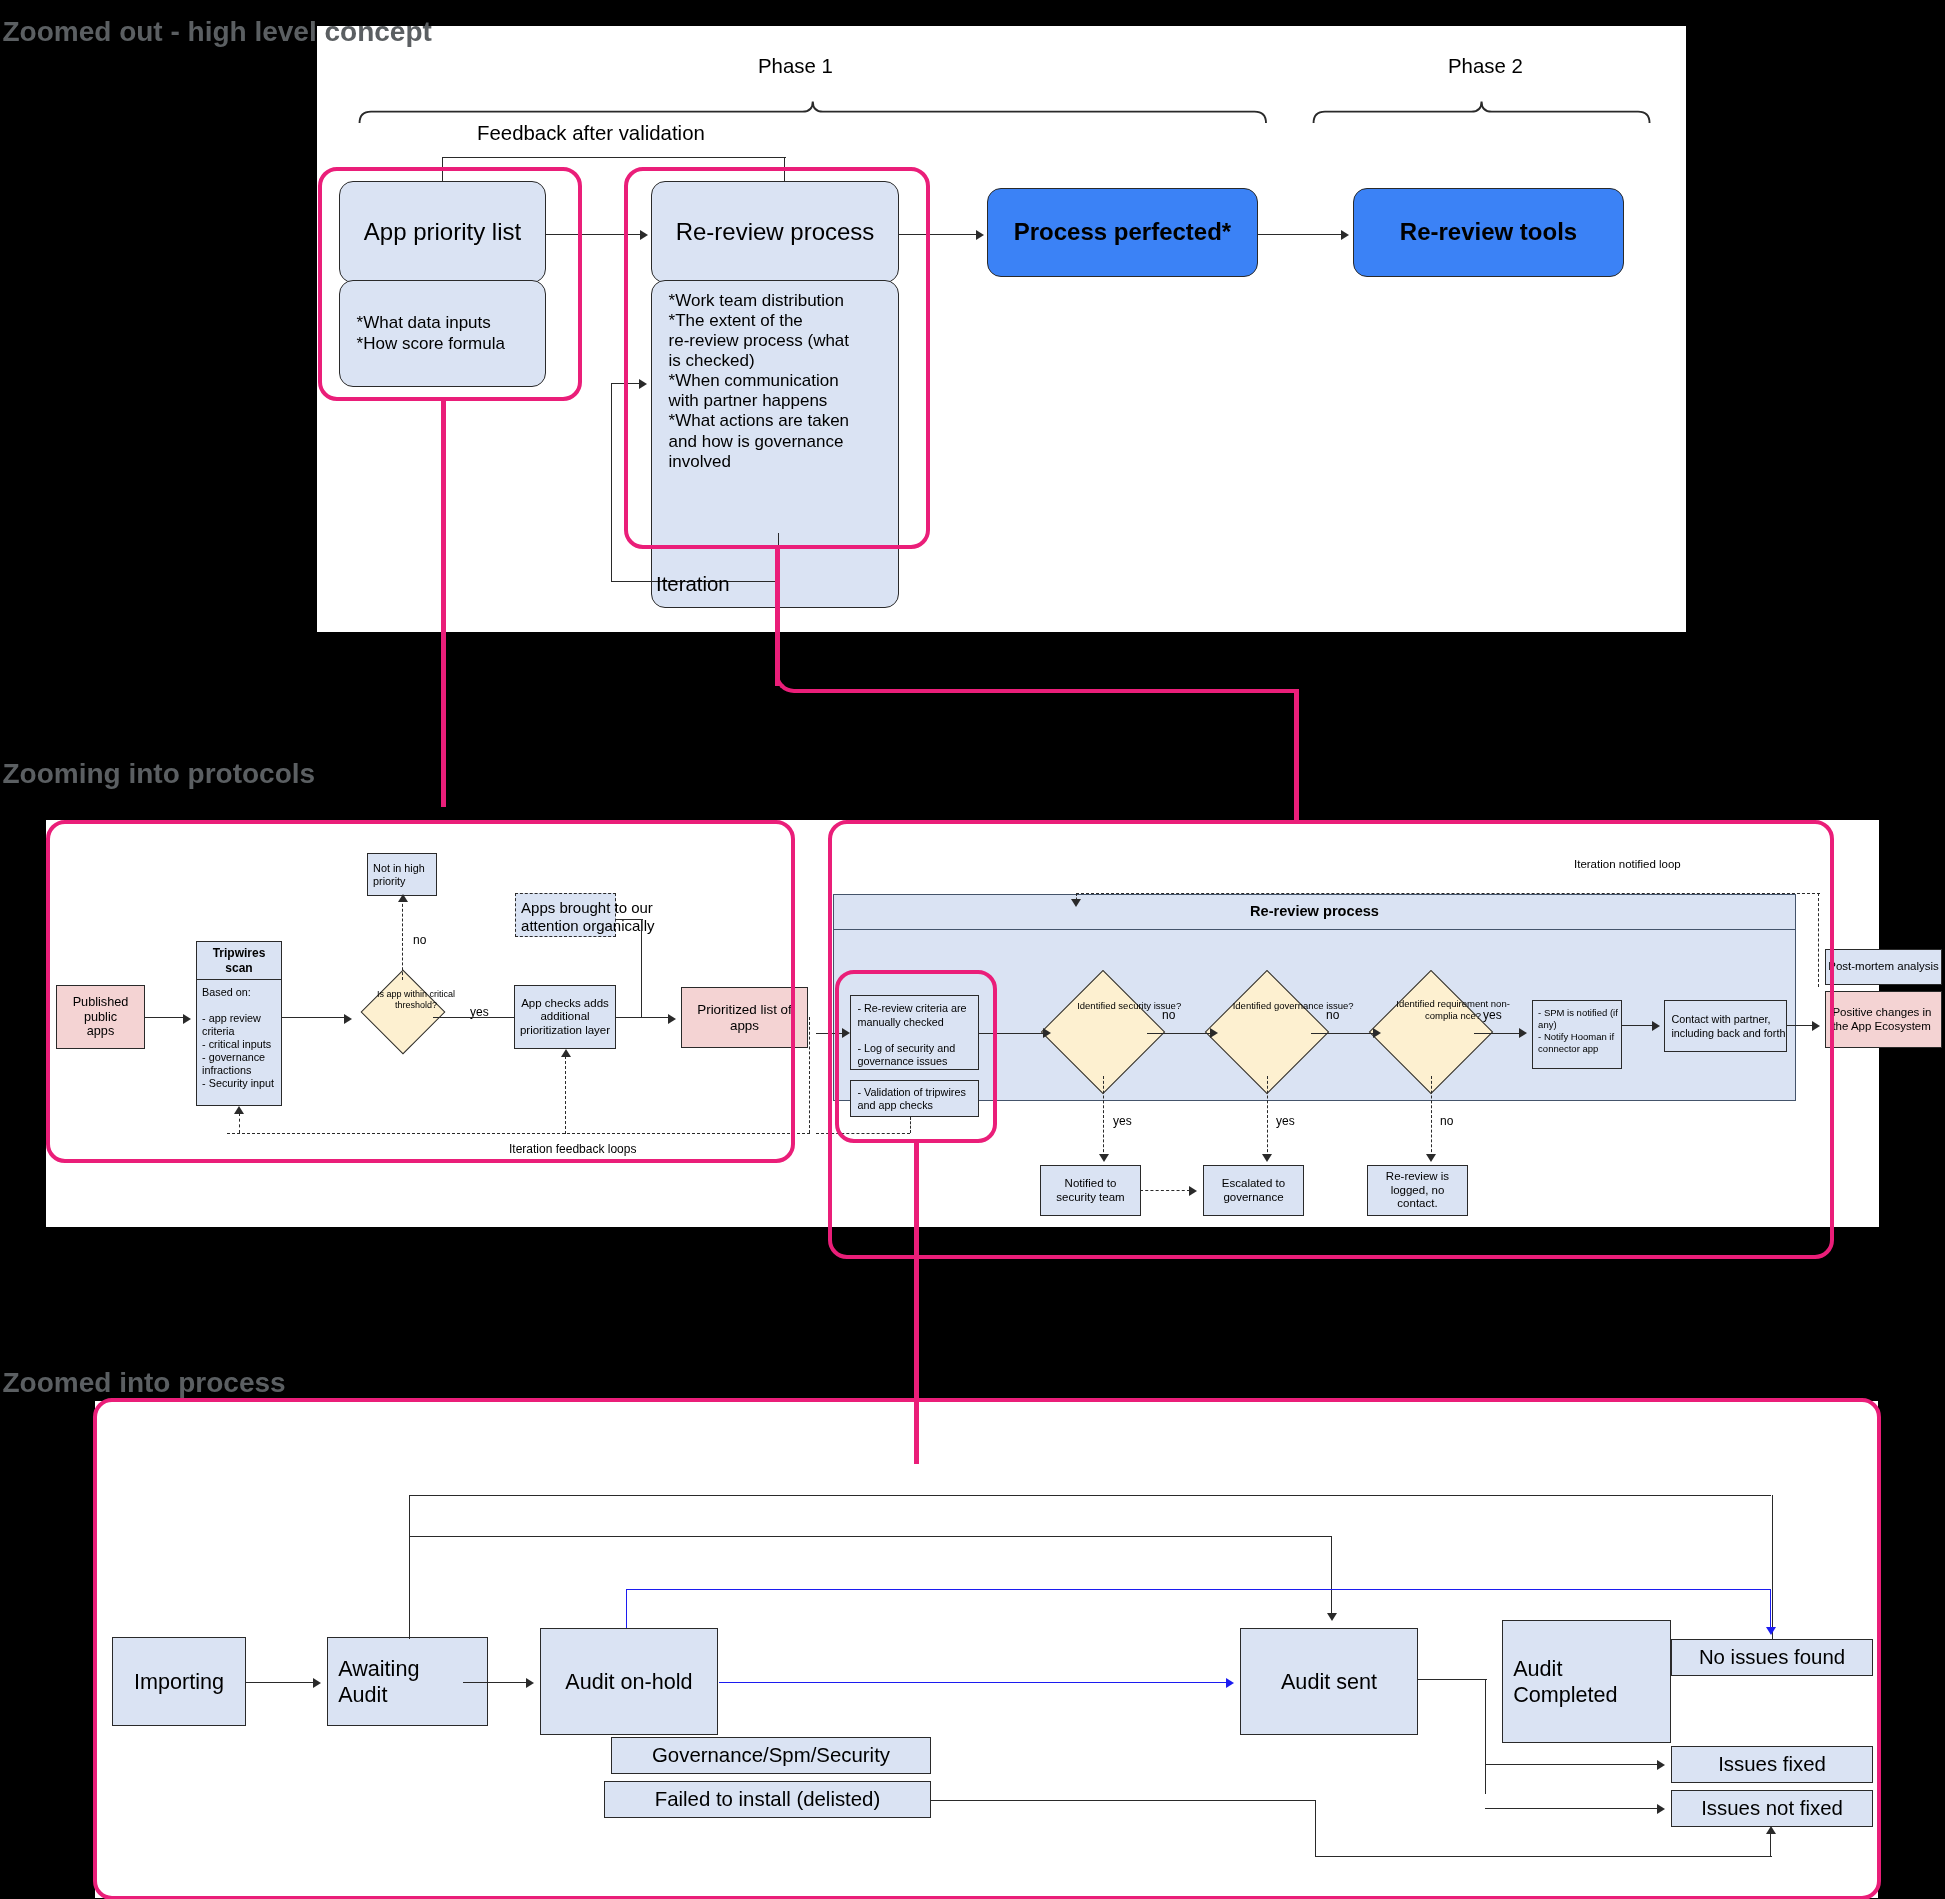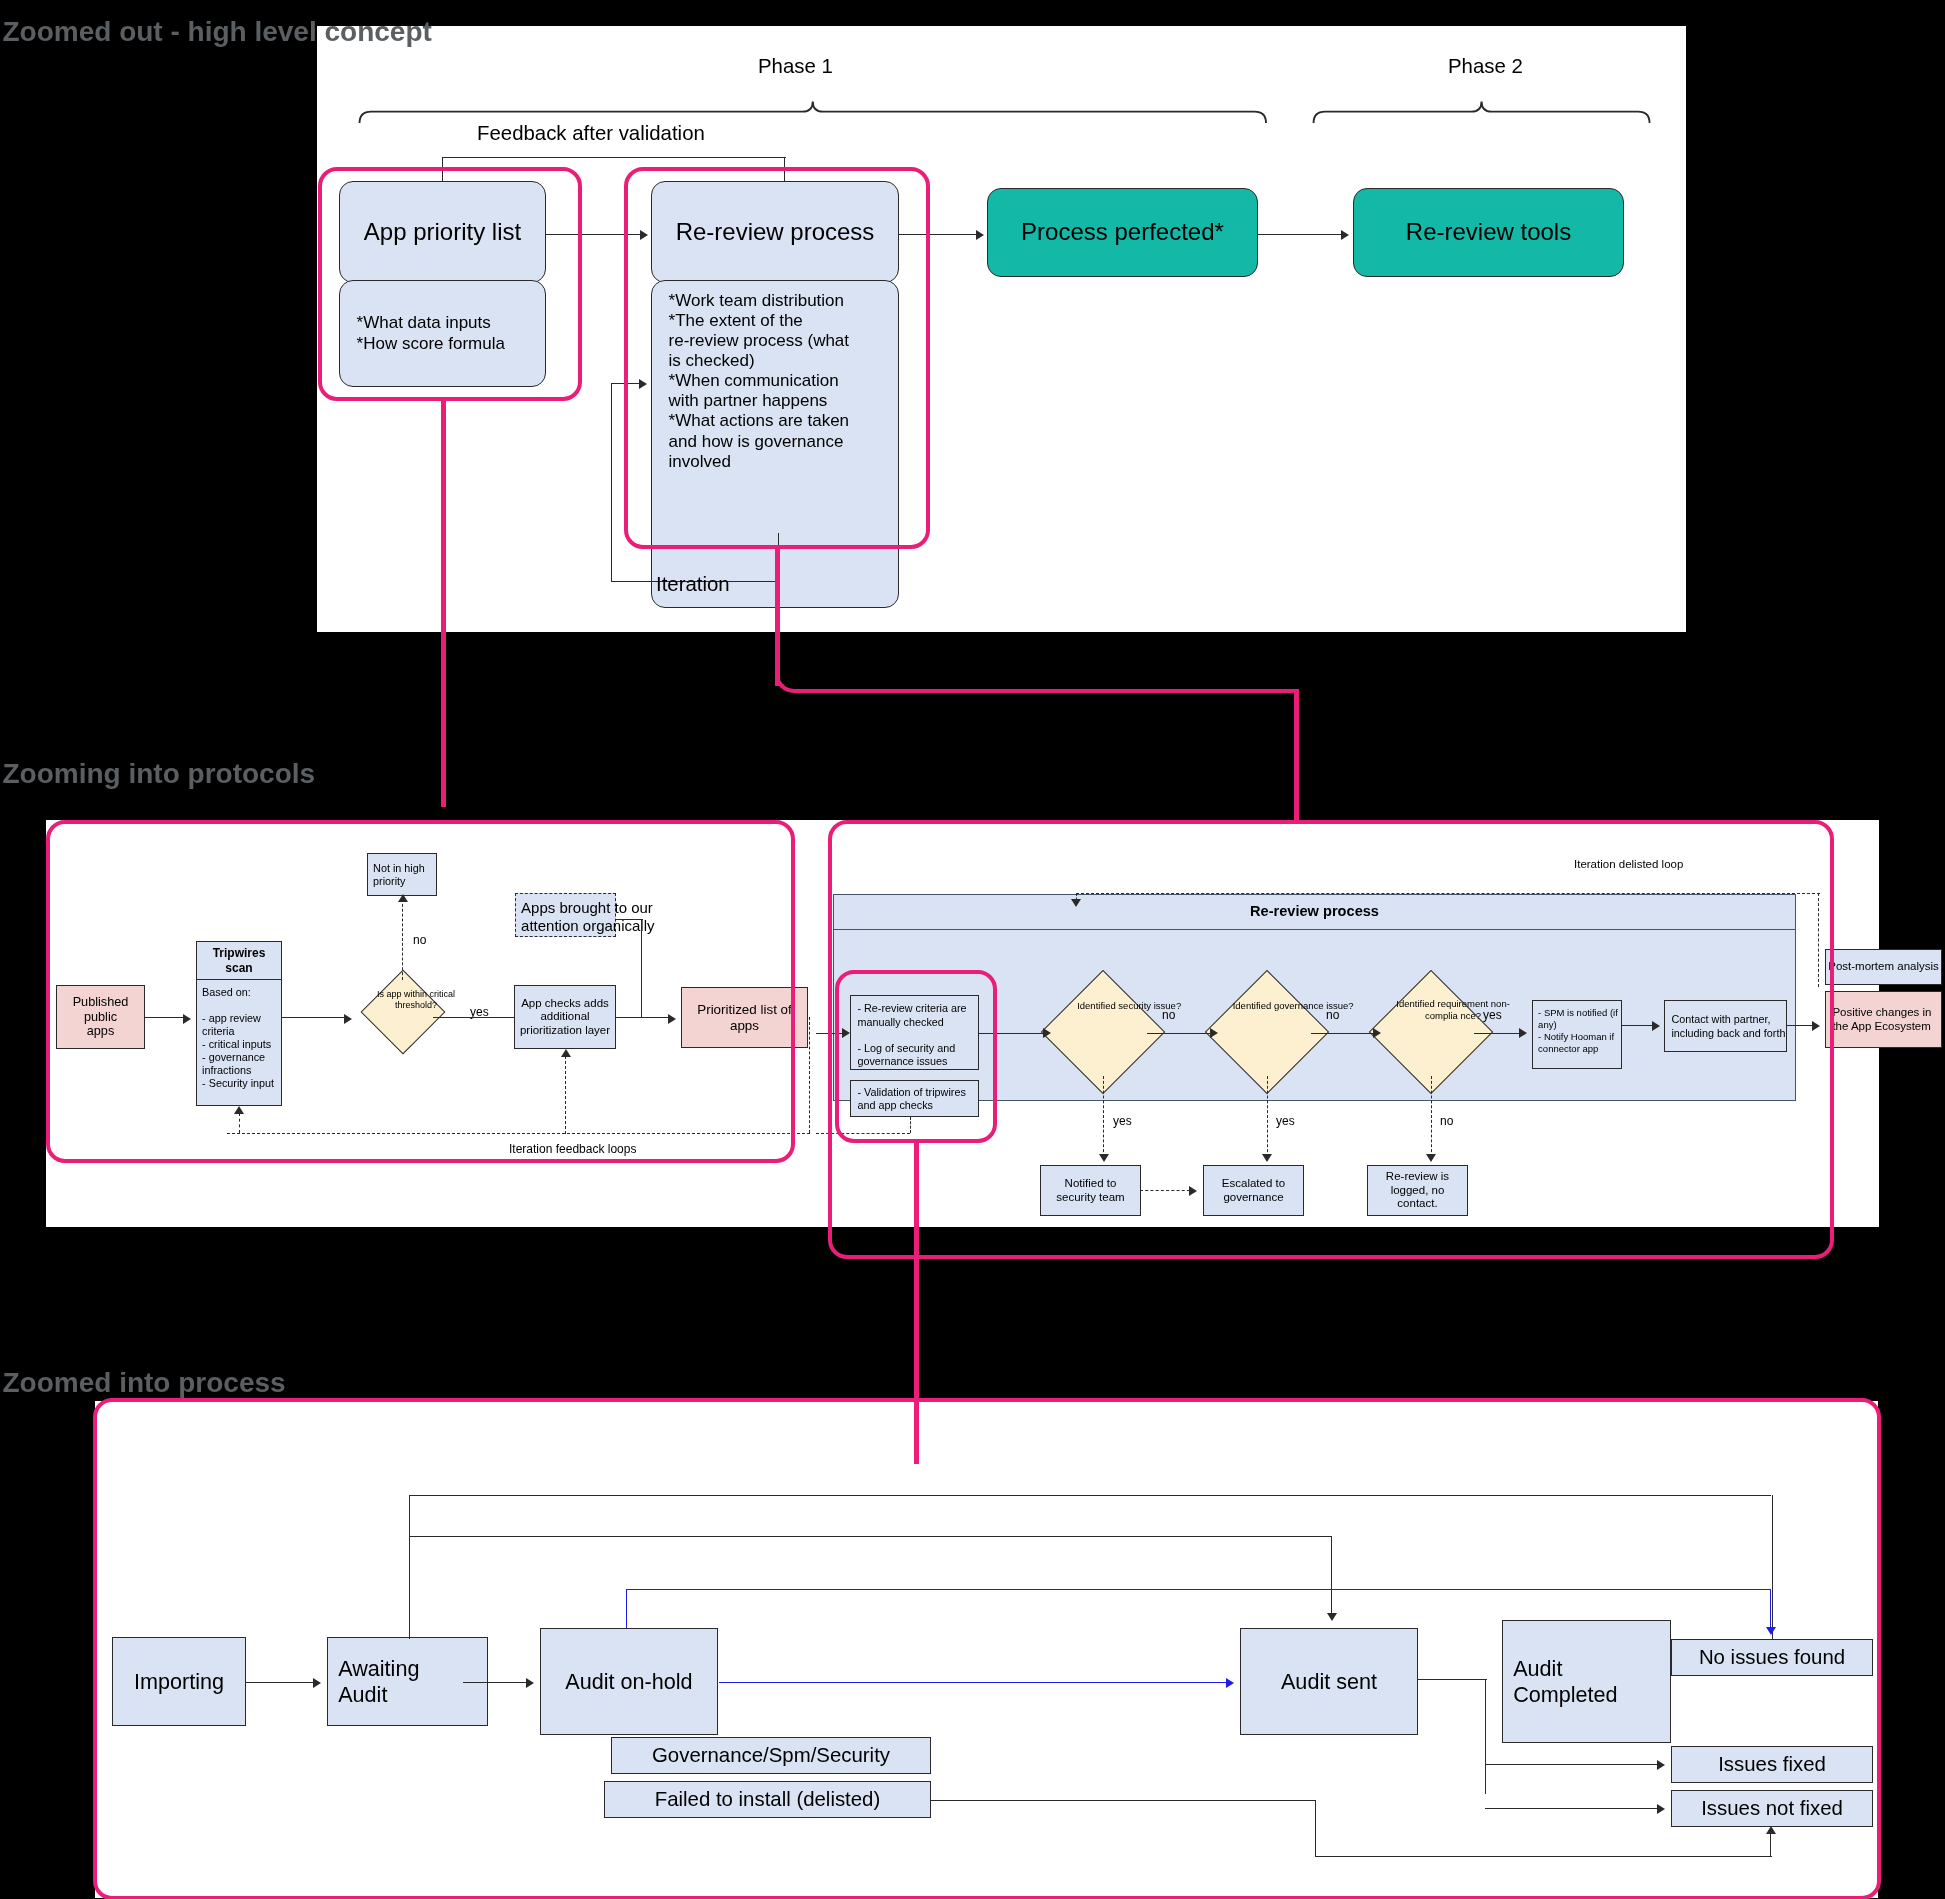--- a/index.html
+++ b/index.html
@@ -25,21 +25,21 @@
   .node {
     position:absolute;
     border:1.3px solid #2a2a2a;
     background:#dae3f3;
     display:flex; align-items:center; justify-content:center;
     text-align:center;
     line-height:1.18;
     box-sizing:border-box;
   }
   .rounded { border-radius:14px; }
-  .yellow { background:#14b8a6; }
+  .yellow { background:#3b82f6;font-weight:bold; }
   .pinkbox { background:#f4d3d3; }
   .dashedbox { border:1.3px dashed #2a2a2a; }
   .diamond {
     position:absolute;
     background:#fdf0d0;
     border:1.3px solid #2a2a2a;
     transform:rotate(45deg);
   }
   .diamond > span {
     display:block;
@@ -217,21 +217,21 @@
 <div class="arrow up" style="left:561px; top:1049px;"></div>
 <div class="ln v" style="left:809px; top:1017px; height:116px; background:transparent; border-left:1.3px dashed #2a2a2a; width:0;"></div>
 <div class="lbl" style="left:509px; top:1142px; font-size:12px;">Iteration feedback loops</div>
 
 <div class="hl" style="left:46px; top:820px; width:749px; height:343px;"></div>
 
 <div class="swimlane" style="left:833px; top:894px; width:963px; height:207px;"></div>
 <div class="ln h" style="left:833px; top:929px; width:963px; background:#44546a;"></div>
 <div class="lbl" style="left:833px; top:903px; width:963px; text-align:center; font-size:14.6px; font-weight:bold;">Re-review process</div>
 
-<div class="lbl" style="left:1574px; top:858px; font-size:11.5px;">Iteration delisted loop</div>
+<div class="lbl" style="left:1574px; top:858px; font-size:11.5px;">Iteration notified loop</div>
 <div class="dl h" style="left:1076px; top:893px; width:744px;"></div>
 <div class="dl v" style="left:1076px; top:893px; height:11.5px;"></div>
 <div class="arrow down" style="left:1071px; top:899px;"></div>
 <div class="dl v" style="left:1818px; top:893px; height:94px;"></div>
 
 <div class="node" style="left:850px; top:995px; width:129px; height:75px; font-size:10.8px; white-space:pre; text-align:left; justify-content:flex-start; align-items:flex-start; padding:6.4px 0 0 6.4px; line-height:1.22;">- Re-review criteria are
 manually checked
 
 - Log of security and
 governance issues</div>

